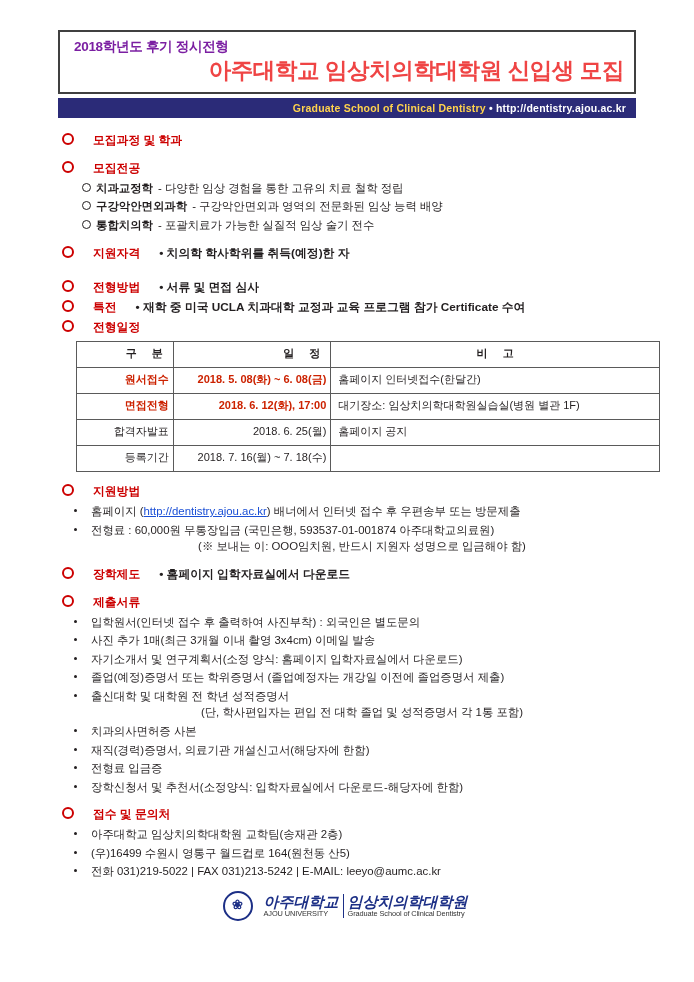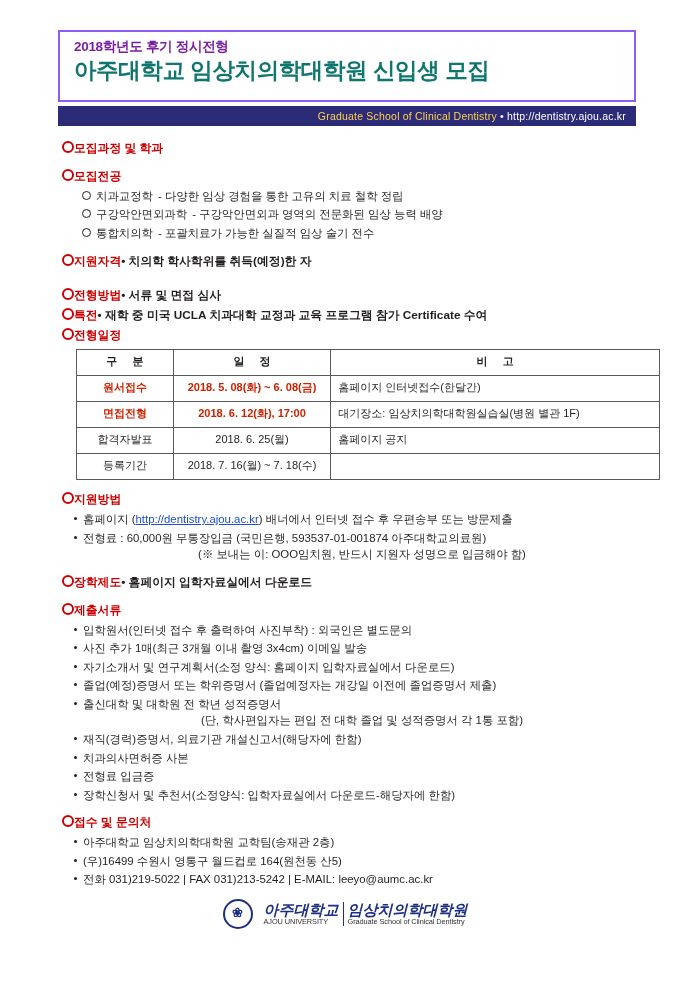--- a/index.html
+++ b/index.html
@@ -19,45 +19,46 @@
     width: 694px;
     height: 982px;
     position: relative;
     box-sizing: border-box;
     padding: 0;
   }
 
   
   .header-box {
     margin: 30px 58px 0 58px;
-    border: 2px solid #8b5cf6;
-    padding: 6px 10px 16px 14px;
+    border: 2px solid #404040;
+    padding: 6px 10px 8px 14px;
     position: relative;
   }
   .header-year {
     font-size: 13.5px;
     font-weight: bold;
     color: #7b1fa2;
     letter-spacing: -0.3px;
     margin-bottom: 3px;
   }
   .header-title {
     font-size: 22.5px;
     font-weight: bold;
-    color: #0f766e;
+    color: #ef4444;
     letter-spacing: -0.4px;
     line-height: 1.1;
+    text-align: right;
   }
   .header-bar {
     margin: 4px 58px 0 58px;
     background: #2e2e7a;
     background: linear-gradient(90deg,#2b2b78 0%, #2b2b78 100%);
     color: #ffffff;
     font-size: 10.5px;
-    font-weight: normal;
+    font-weight: bold;
     text-align: right;
     padding: 4px 10px 4px 0;
     letter-spacing: 0.2px;
   }
   .header-bar .sub-school { color: #ffd34d; }
   .header-bar .sub-sep { color: #ffffff; }
   .header-bar .sub-url { color: #ffffff; }
 
   
   .content {
@@ -67,21 +68,21 @@
   }
   .sec {
     margin-bottom: 11px;
   }
   .sec-head {
     font-weight: bold;
     color: #cc0000;
     font-size: 11.8px;
     display: flex;
     align-items: baseline;
-    gap: 0;
+    gap: 19px;
   }
   .bullet-ring {
     display: inline-block;
     width: 8px; height: 8px;
     border: 2px solid #cc0000;
     border-radius: 50%;
     flex: none;
     position: relative;
     top: 1px;
   }
@@ -101,26 +102,26 @@
   }
   .ring2 {
     display: inline-block;
     width: 7px; height: 7px;
     border: 1.5px solid #231f20;
     border-radius: 50%;
     flex: none;
     position: relative;
     top: 0px;
   }
-  .b-strong { font-weight: normal; }
+  .b-strong { font-weight: bold; }
   .dot-list { margin: 3px 0 0 12px; }
   .dot-item {
     display: flex;
     align-items: baseline;
-    gap: 6px;
+    gap: 14px;
     margin-top: 2px;
   }
   .dot {
     display: inline-block;
     width: 3px; height: 3px;
     background: #231f20;
     border-radius: 50%;
     flex: none;
     position: relative;
     top: -3px;
@@ -131,21 +132,21 @@
   
   table.sched {
     border-collapse: collapse;
     margin: 5px 0 0 14px;
     width: 584px;
     font-size: 11px;
   }
   table.sched th, table.sched td {
     border: 1px solid #5a5a5a;
     padding: 3px 4px;
-    text-align: center;
+    text-align: right;
     height: 19px;
   }
   table.sched th {
     font-weight: bold;
     letter-spacing: 6px;
     text-indent: 6px;
   }
   table.sched td.col1 { width: 92px; }
   table.sched td.col2 { width: 156px; }
   table.sched td.col3 { width: 336px; text-align: left; padding-left: 7px; }
@@ -354,25 +355,25 @@
           <span class="dot"></span>
           <span>졸업(예정)증명서 또는 학위증명서 (졸업예정자는 개강일 이전에 졸업증명서 제출)</span>
         </div>
         <div class="dot-item">
           <span class="dot"></span>
           <span>출신대학 및 대학원 전 학년 성적증명서</span>
         </div>
         <div class="indent-note">(단, 학사편입자는 편입 전 대학 졸업 및 성적증명서 각 1통 포함)</div>
         <div class="dot-item">
           <span class="dot"></span>
+          <span>치과의사면허증 사본</span>
+        </div>
+        <div class="dot-item">
+          <span class="dot"></span>
           <span>재직(경력)증명서, 의료기관 개설신고서(해당자에 한함)</span>
-        </div>
-        <div class="dot-item">
-          <span class="dot"></span>
-          <span>치과의사면허증 사본</span>
         </div>
         <div class="dot-item">
           <span class="dot"></span>
           <span>전형료 입금증</span>
         </div>
         <div class="dot-item">
           <span class="dot"></span>
           <span>장학신청서 및 추천서(소정양식: 입학자료실에서 다운로드-해당자에 한함)</span>
         </div>
       </div>

